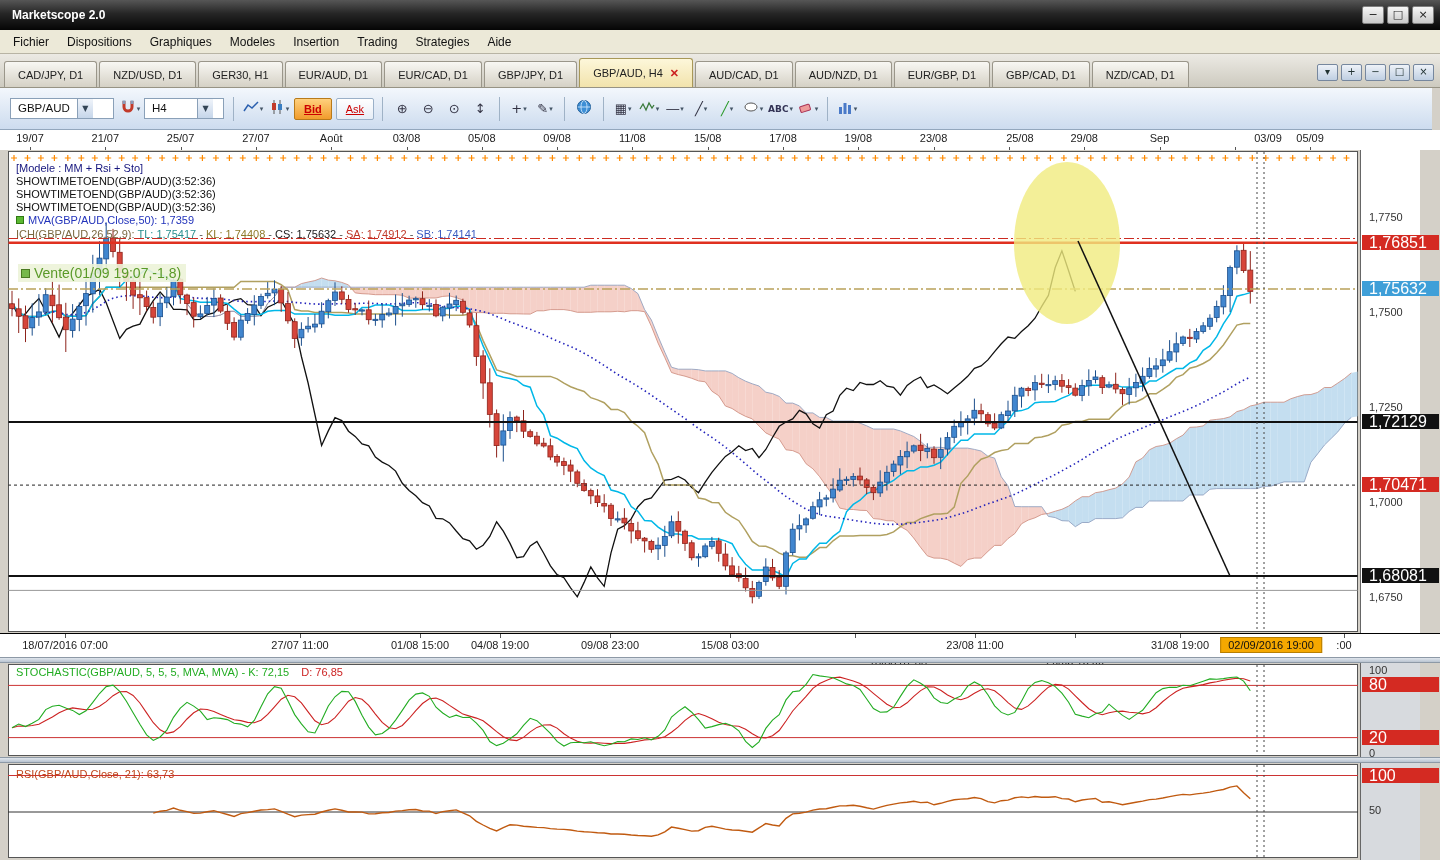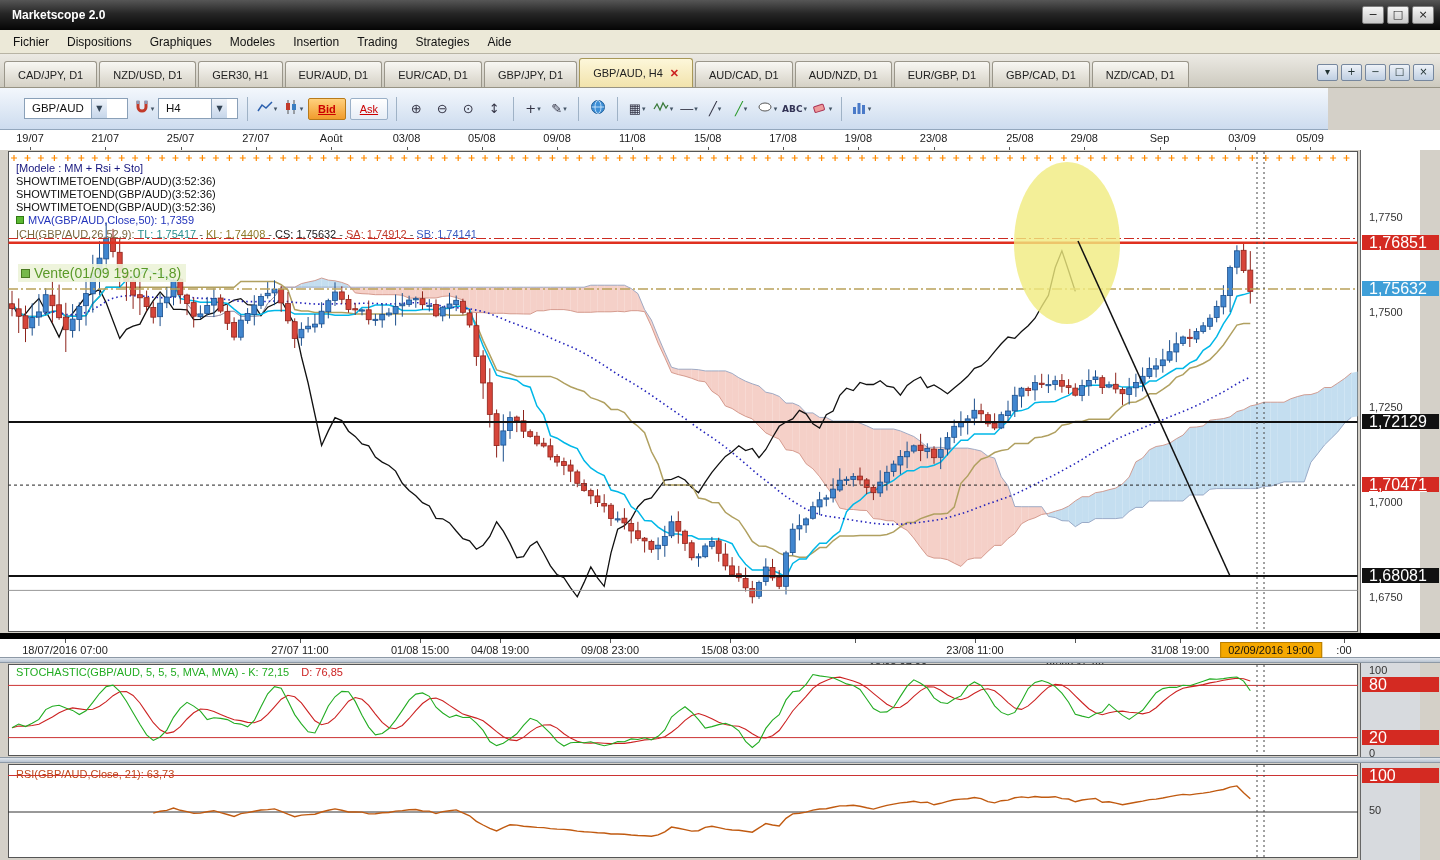--- a/index.html
+++ b/index.html
@@ -14,34 +14,34 @@
   .menu-item{padding:4px 9px;font-size:12px;color:#111}
   
   .tabbar{position:absolute;left:0;top:54px;width:1440px;height:34px;background:linear-gradient(#eceae4,#cdcabf);display:flex;align-items:flex-end;justify-content:space-between;border-bottom:1px solid #979384}
   .tabs{display:flex;align-items:flex-end;padding-left:4px}
   .tab{height:26px;padding:0 13px;font-size:11px;color:#222;background:linear-gradient(#f8f7f3,#d5d1c5);border:1px solid #9a968a;border-bottom:none;border-radius:3px 3px 0 0;margin-right:2px;display:flex;align-items:center;gap:7px;white-space:nowrap}
   .tab.active{height:29px;background:linear-gradient(#fdf7da,#f2e3ac);border-color:#a89858}
   .tab-close{color:#c22;font-weight:bold;font-size:11px}
   .tab-controls{display:flex;gap:3px;padding:0 6px 6px 0}
   .mdibtn{width:21px;height:17px;background:linear-gradient(#eef2f8,#bfcfe2);border:1px solid #76879e;border-radius:2px;font-size:10px;line-height:14px;text-align:center;color:#233;font-family:"DejaVu Sans",sans-serif}
   
-  .toolbar{position:absolute;left:0;top:88px;width:1328px;height:42px;background:linear-gradient(#f3f7fc,#cddcef);border-bottom:1px solid #93a7bd;display:flex;align-items:center;gap:2px;padding-left:24px}
+  .toolbar{position:absolute;left:0;top:88px;width:1432px;height:42px;background:linear-gradient(#f3f7fc,#cddcef);border-bottom:1px solid #93a7bd;display:flex;align-items:center;gap:2px;padding-left:10px}
   .combo{height:21px;background:#fff;border:1px solid #8aa0b8;display:flex;align-items:stretch;margin-right:2px}
   .combo-val{padding:3px 7px;font-size:11.5px;color:#111;min-width:52px}
   .combo-arrow{width:16px;background:linear-gradient(#f0f4fa,#c6d6ea);border-left:1px solid #8aa0b8;font-size:8px;display:flex;align-items:center;justify-content:center;color:#345;font-family:"DejaVu Sans",sans-serif}
   .tsep{width:1px;height:24px;background:#9fb2c6;margin:0 5px}
   .tbtn{height:24px;min-width:24px;display:flex;align-items:center;justify-content:center;font-size:13px;color:#334;background:transparent;border:1px solid transparent;border-radius:2px;font-family:"DejaVu Sans",sans-serif}
   .tbtn .dd{font-size:7px;margin-left:1px;color:#456}
   .bidask{height:22px;padding:0 9px;font-size:11px;color:#c00;text-decoration:underline;background:linear-gradient(#ffffff,#e6edf6);border:1px solid #9ab0c8;border-radius:2px;display:flex;align-items:center;margin:0 1px}
   .bidask.active{background:linear-gradient(#ffd07d,#f19c2c);border-color:#b87a1a;font-weight:bold}
   
   .top-axis{position:absolute;left:0;top:130px;width:1440px;height:20px;background:#fff}
   .axis-label{position:absolute;font-size:11px;color:#222;transform:translateX(-50%);top:2px;white-space:nowrap}
   .axis-tick{position:absolute;width:1px;height:3px;background:#555;bottom:0}
-  .bottom-axis{position:absolute;left:0;top:633px;width:1440px;height:24px;background:#fff;border-top:6px solid #000000}
+  .bottom-axis{position:absolute;left:0;top:633px;width:1440px;height:24px;background:#fff;border-top:1px solid #000000}
   .baxis-label{position:absolute;font-size:11px;color:#222;transform:translateX(-50%);top:5px;white-space:nowrap}
   .baxis-tick{position:absolute;width:1px;height:4px;background:#555;top:0}
   .time-badge{position:absolute;top:3px;transform:translateX(-50%);background:#f5a800;border:1px solid #b87e00;color:#111;font-size:11px;padding:1px 7px;white-space:nowrap;z-index:5}
   
   .chart-holder{position:absolute;left:0;top:150px;width:1360px;height:483px}
   .panel-holder{position:absolute;left:0;width:1360px}
   .scale-col{position:absolute;left:1360px;width:60px;border-left:1px solid #666;background:#fff}
   .scale-col.gray{background:#d7dade}
   .scale-label{position:absolute;left:8px;font-size:11px;color:#333;white-space:nowrap}
   .scale-badge{position:absolute;left:1px;width:77px;height:15px;font-size:16px;line-height:15px;padding-left:7px;color:#fff;white-space:nowrap}
@@ -270,21 +270,21 @@
     <div class="axis-label" style="left: 858.3px;">19/08</div>
     <div class="axis-tick" style="left: 858.3px;"></div>
     <div class="axis-label" style="left: 933.6px;">23/08</div>
     <div class="axis-tick" style="left: 933.6px;"></div>
     <div class="axis-label" style="left: 1008.9px; margin-left: 11px;">25/08</div>
     <div class="axis-tick" style="left: 1008.9px;"></div>
     <div class="axis-label" style="left: 1084.2px;">29/08</div>
     <div class="axis-tick" style="left: 1084.2px;"></div>
     <div class="axis-label" style="left: 1159.5px;">Sep</div>
     <div class="axis-tick" style="left: 1159.5px;"></div>
-    <div class="axis-label" style="left: 1242px;">03/09</div>
+    <div class="axis-label" style="left: 1268px;">03/09</div>
     <div class="axis-tick" style="left: 1234.8px;"></div>
     <div class="axis-label" style="left: 1310.1px;">05/09</div>
     <div class="axis-tick" style="left: 1310.1px;"></div>
   </div>
 
 <div class="chart-holder" id="chart-holder">
     <svg width="1360" height="483" viewBox="0 150 1360 483" style="position:absolute;left:0;top:0">
       <defs>
         <clipPath id="cpM">
           <rect x="8.5" y="151.5" width="1349" height="480"></rect>
@@ -973,21 +973,21 @@
 
 <div class="scale-col" id="price-scale" style="top:150px;height:483px">
     <div class="scale-label" style="top: 61px;">1,7750</div>
     <div class="scale-label" style="top: 156px;">1,7500</div>
     <div class="scale-label" style="top: 251px;">1,7250</div>
     <div class="scale-label" style="top: 346px;">1,7000</div>
     <div class="scale-label" style="top: 441px;">1,6750</div>
     <div class="scale-badge" style="top: 84.662px; background: rgb(212, 42, 34);">1,76851</div>
     <div class="scale-badge" style="top: 130.984px; background: rgb(63, 159, 216);">1,75632</div>
     <div class="scale-badge" style="top: 264.098px; background: rgb(17, 17, 17);">1,72129</div>
-    <div class="scale-badge" style="top: 327.102px; background: rgb(212, 42, 34); text-decoration: underline;">1,70471</div>
+    <div class="scale-badge" style="top: 327.102px; background: rgb(212, 42, 34);">1,70471</div>
     <div class="scale-badge" style="top: 417.922px; background: rgb(17, 17, 17);">1,68081</div>
   </div>
 
 <div class="bottom-axis" id="bottom-axis">
     <div class="baxis-label" style="left: 65px;">18/07/2016 07:00</div>
     <div class="baxis-tick" style="left: 65px;"></div>
     <div class="baxis-label" style="left: 300px;">27/07 11:00</div>
     <div class="baxis-tick" style="left: 300px;"></div>
     <div class="baxis-label" style="left: 420px;">01/08 15:00</div>
     <div class="baxis-tick" style="left: 420px;"></div>

